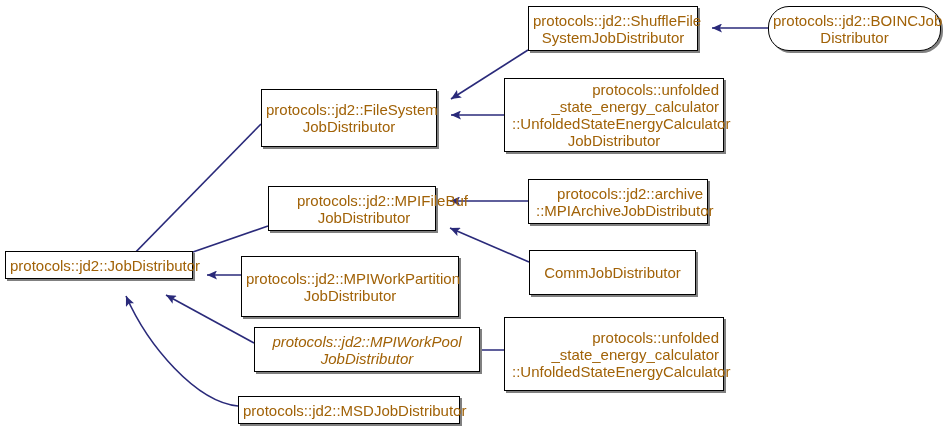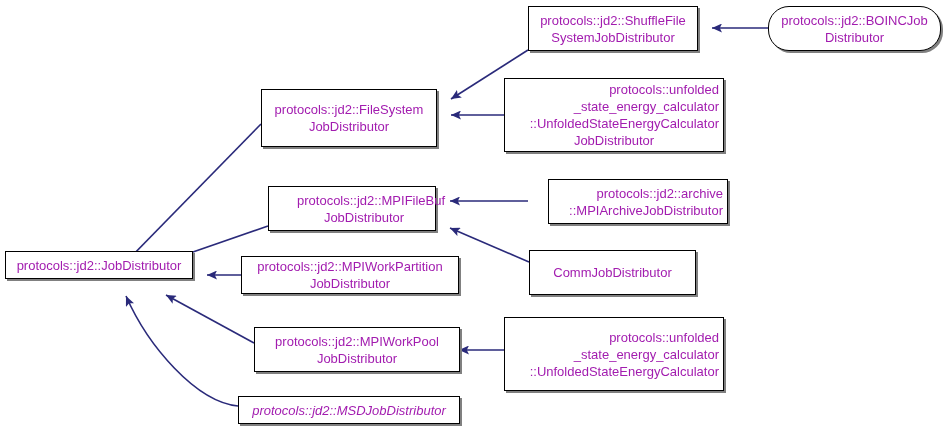--- a/index.html
+++ b/index.html
@@ -29,23 +29,23 @@
     box-sizing: border-box;
     border: 1px solid #000000;
     background: #ffffff;
     box-shadow: 2px 2px 0 0 #808080;
     display: flex;
     flex-direction: column;
     justify-content: center;
     z-index: 5;
   }
   .node .line {
-    font-size: 13px;
+    font-size: 15px;
     line-height: 17px;
-    color: #a21caf;
+    color: #a16207;
     white-space: pre;
     text-align: center;
     padding: 0 4px;
   }
   .node.leftalign .line {
     text-align: right;
     padding-left: 7px;
   }
   .node.leftalign .line.ctr {
     text-align: center;
@@ -102,41 +102,41 @@
     <div class="line">_state_energy_calculator</div>
     <div class="line">::UnfoldedStateEnergyCalculator</div>
     <div class="line ctr">JobDistributor</div>
   </div>
 
   <div class="node" style="left:268px; top:186px; width:168px; height:45px;padding-left:24px;">
     <div class="line">protocols::jd2::MPIFileBuf</div>
     <div class="line">JobDistributor</div>
   </div>
 
-  <div class="node leftalign" style="left:528px; top:179px; width:180px; height:45px;margin-left:20px;">
+  <div class="node leftalign" style="left:528px; top:179px; width:180px; height:45px;">
     <div class="line">protocols::jd2::archive</div>
     <div class="line">::MPIArchiveJobDistributor</div>
   </div>
 
   <div class="node" style="left:529px; top:250px; width:167px; height:45px;">
     <div class="line">CommJobDistributor</div>
   </div>
 
-  <div class="node" style="left:241px; top:256px; width:218px; height:38px;">
+  <div class="node" style="left:241px; top:256px; width:218px; height:61px;">
     <div class="line">protocols::jd2::MPIWorkPartition</div>
     <div class="line">JobDistributor</div>
   </div>
 
-  <div class="node" style="left:254px; top:327px; width:206px; height:45px;">
+  <div class="node" style="left:254px; top:327px; width:226px; height:45px;font-style:italic;">
     <div class="line">protocols::jd2::MPIWorkPool</div>
     <div class="line">JobDistributor</div>
   </div>
 
   <div class="node leftalign" style="left:504px; top:317px; width:220px; height:74px;">
     <div class="line">protocols::unfolded</div>
     <div class="line">_state_energy_calculator</div>
     <div class="line">::UnfoldedStateEnergyCalculator</div>
   </div>
 
-  <div class="node" style="left:238px; top:396px; width:222px; height:28px;font-style:italic;">
+  <div class="node" style="left:238px; top:396px; width:222px; height:28px;">
     <div class="line">protocols::jd2::MSDJobDistributor</div>
   </div>
 </div>
 
 </body></html>

